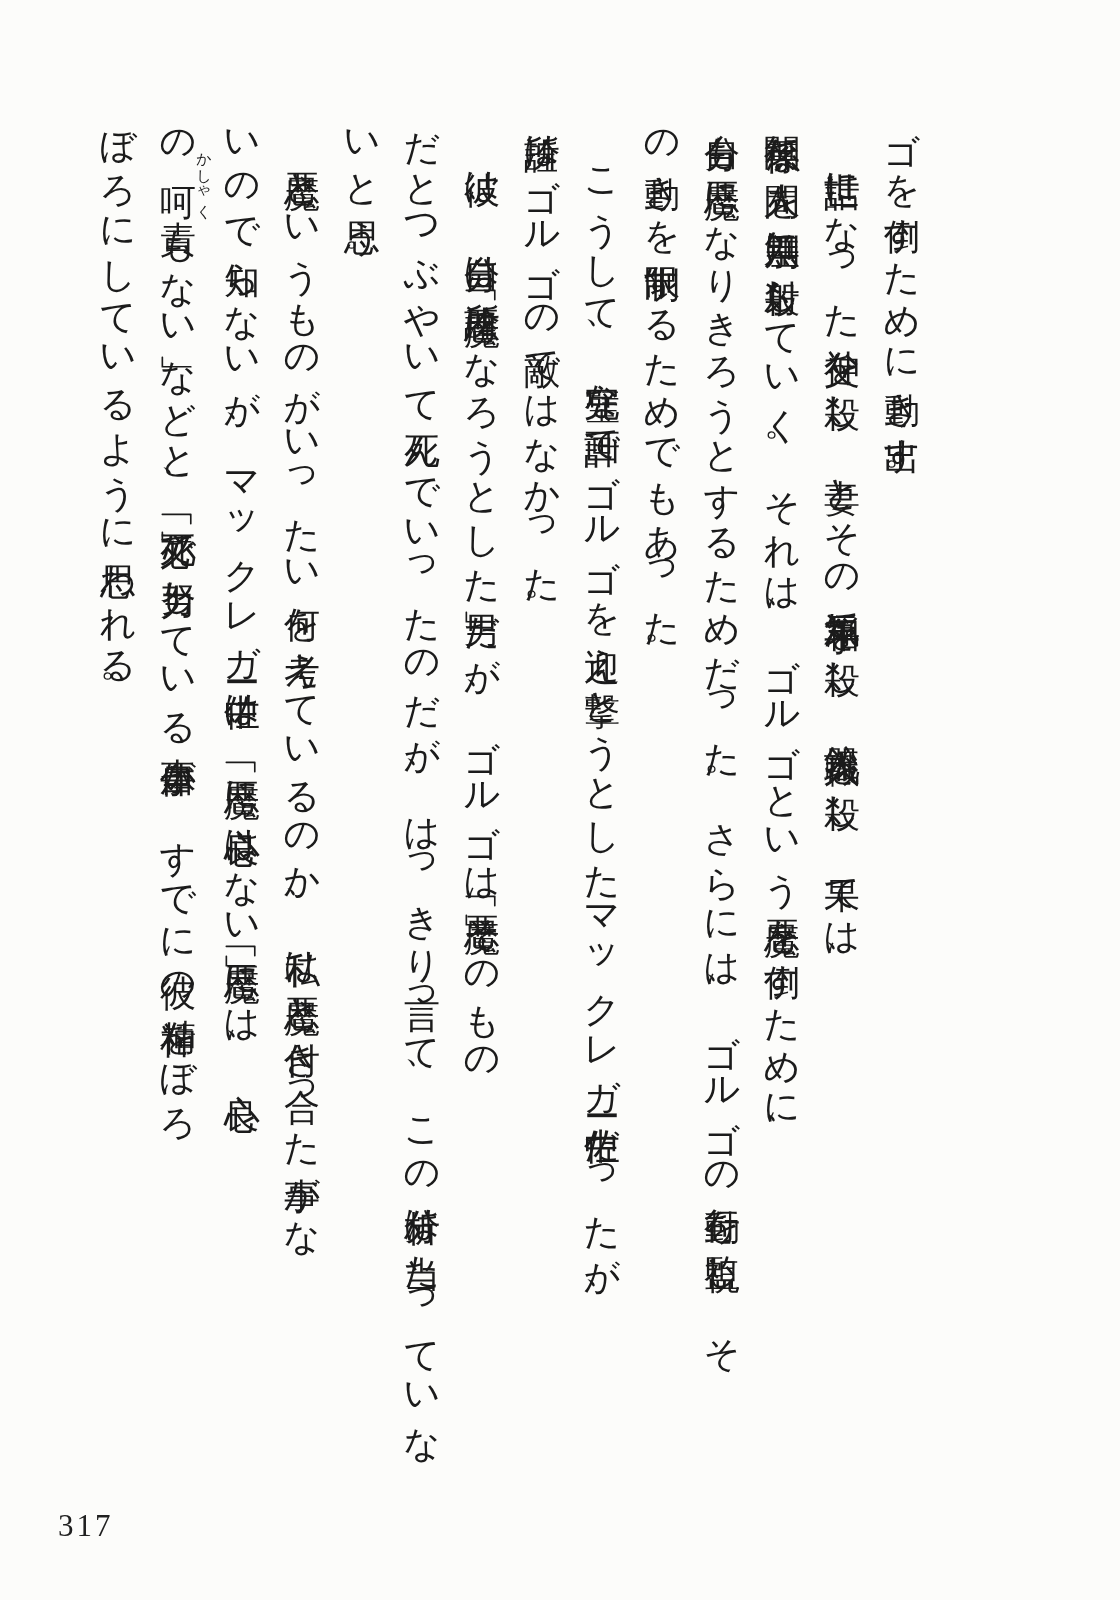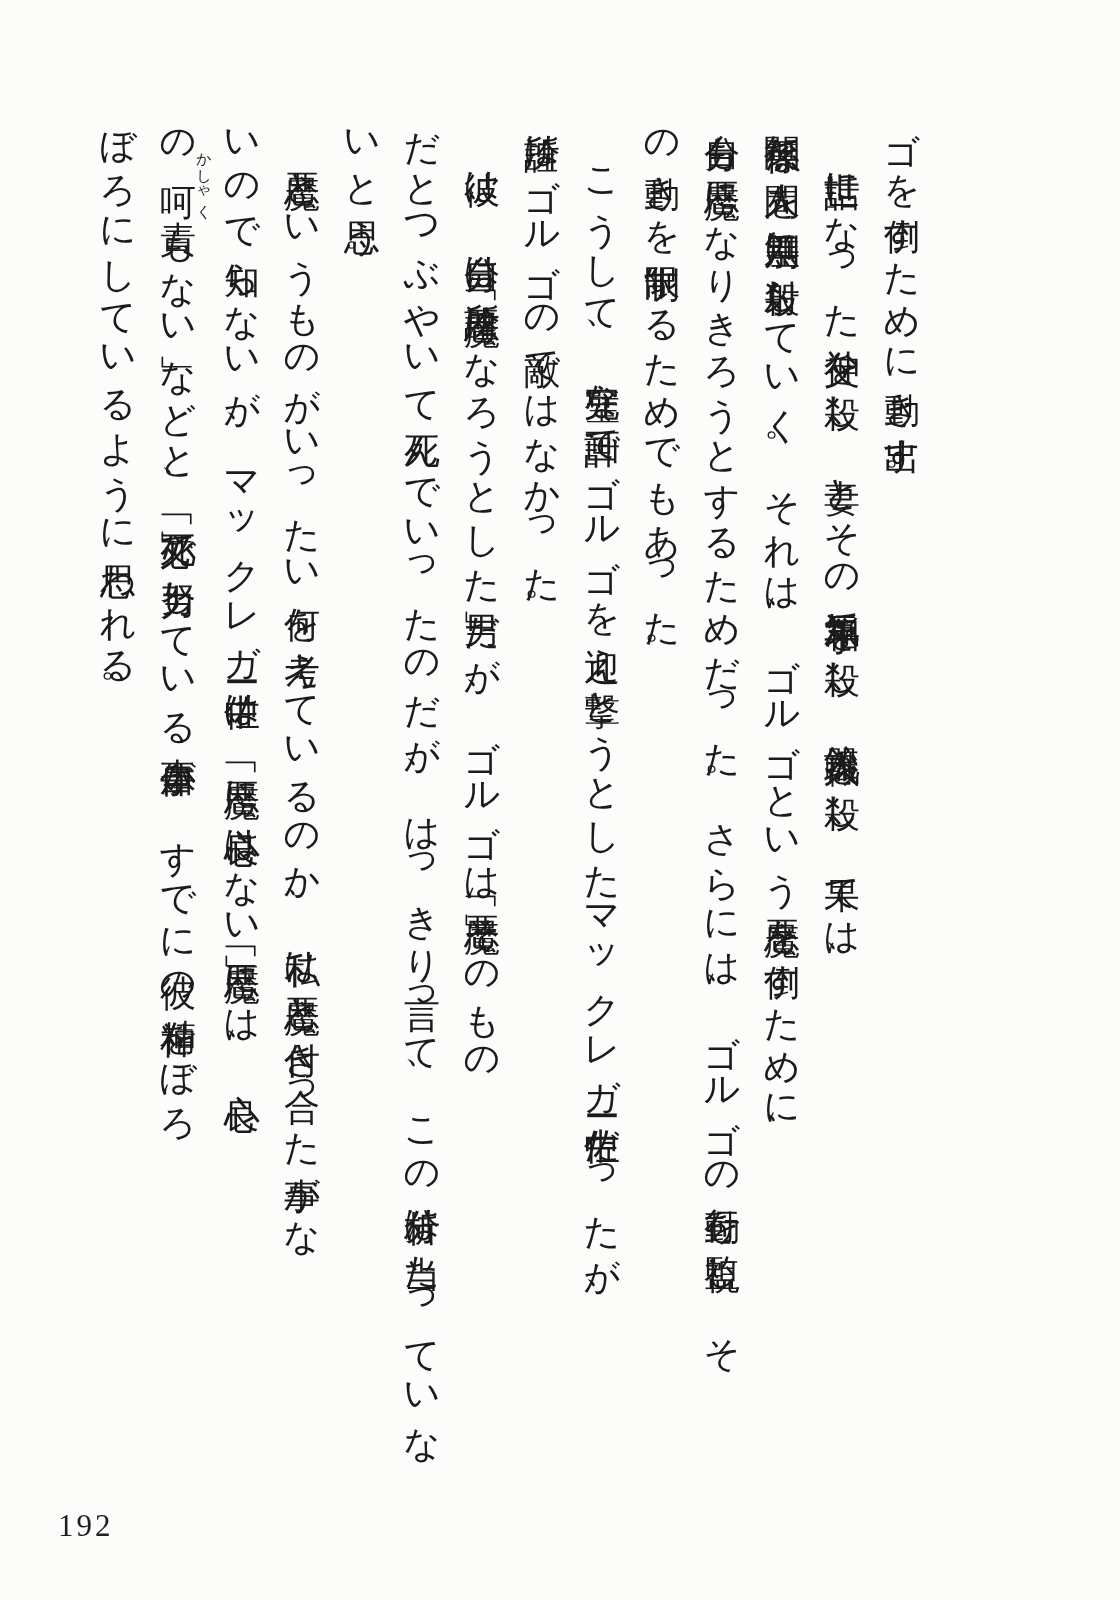--- a/index.html
+++ b/index.html
@@ -63,14 +63,14 @@
       <div class="text-line">　こうして、完璧な計画でゴルゴを迎え撃とうとしたマックレガー中佐だったが、</div>
       <div class="text-line">所詮はゴルゴの敵ではなかった。</div>
       <div class="text-line">　彼は、自分は所詮「悪魔になろうとした男」だが、ゴルゴは「悪魔」そのもの</div>
       <div class="text-line">だとつぶやいて死んでいったのだが、はっきり言って、この分析は当たっていな</div>
       <div class="text-line">いと思う。</div>
       <div class="text-line">　悪魔というものがいったい何を考えているのか、私は悪魔と付き合った事がな</div>
       <div class="text-line">いので知らないが、マックレガー中佐は、「悪魔に良心はない」「悪魔には、良心</div>
       <div class="text-line">の<ruby><span>呵責</span><rt>かしゃく</rt></ruby>もない」などと、「必死」で努力している事自体が、すでに彼の精神をぼろ</div>
       <div class="text-line">ぼろにしているように思われる。</div>
     </div>
-  <div class="page-number">192</div>
+  <div class="page-number">317</div>
 </div>
 
 </body></html>

